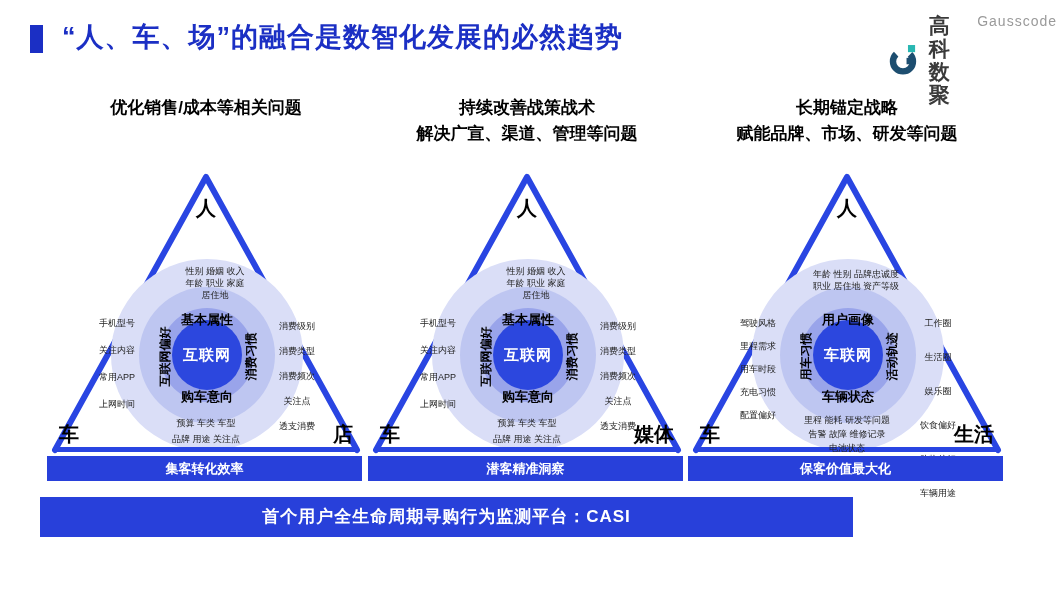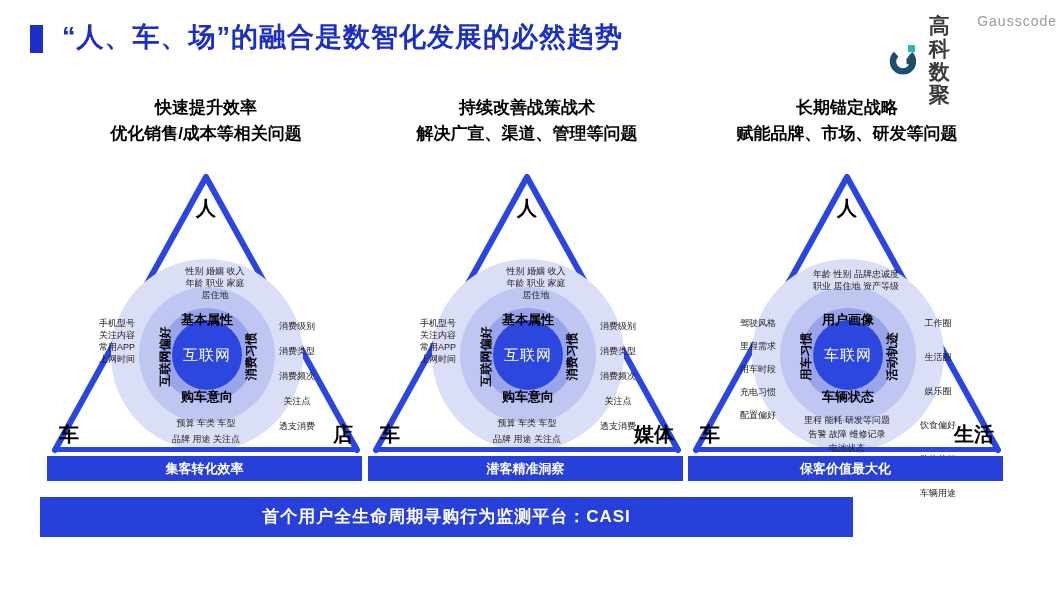--- a/index.html
+++ b/index.html
@@ -29,32 +29,32 @@
   .c-mid{left:94px;top:192px;width:136px;height:136px;background:#BEC6F1;}
   .c-inner{left:115px;top:213px;width:94px;height:94px;background:#99A4EA;}
   .c-core{left:127px;top:225px;width:70px;height:70px;background:#2C47DE;}
 
   .corner{position:absolute;font-size:20px;font-weight:700;color:#000;white-space:nowrap;}
   .corner-top{left:0;width:322px;text-align:center;top:100px;}
   .corner-left{left:14px;top:326px;}
   .corner-right{right:14px;top:326px;text-align:right;}
 
   .center-label{position:absolute;left:117px;top:251px;width:90px;text-align:center;
-                font-size:15px;font-weight:400;color:#fff;letter-spacing:1px;}
+                font-size:15px;font-weight:700;color:#fff;letter-spacing:1px;}
   .ring-label{position:absolute;font-size:13px;font-weight:700;color:#000;white-space:nowrap;}
   .ring-top{left:62px;width:200px;text-align:center;top:216px;}
   .ring-bottom{left:62px;width:200px;text-align:center;top:293px;}
   .ring-left{left:30px;top:253px;width:90px;text-align:center;font-size:12px;transform:rotate(-90deg);}
   .ring-right{left:202px;top:253px;width:90px;text-align:center;font-size:12px;transform:rotate(-90deg);}
   .ring-left{left:75px;} .ring-right{left:161px;}
 
   .scat-col{position:absolute;display:flex;flex-direction:column;align-items:center;}
   .scat{font-size:9px;line-height:12px;color:#222;white-space:nowrap;}
   .scat-top{left:70px;top:170px;width:200px;}
-  .scat-left{left:26px;top:222px;width:92px;gap:0;}
+  .scat-left{left:26px;top:222px;width:92px;gap:15px;}
   .scat-right{left:202px;top:225px;width:100px;gap:13px;}
   .scat-bottom{left:61px;top:322px;width:200px;gap:4px;}
   .type-b .scat-top{top:173px;}
   .type-b .scat-left{gap:11px;}
   .type-b .scat-right{gap:22px;top:222px;}
   .type-b .scat-bottom{top:319px;gap:2px;}
 
   .kpi-bar{position:absolute;left:2px;right:5px;top:361px;height:25px;background:#2840DA;
            color:#fff;font-size:13px;font-weight:700;text-align:center;line-height:25px;}
 
@@ -77,21 +77,20 @@
       <rect x="26" y="21" width="10" height="9" fill="#1D4E70"></rect>
     </svg>
     <div class="logo-text">
       <span class="logo-cn">高科数聚</span>
       <span class="logo-en">Gausscode</span>
     </div>
   </div>
 
   <section class="panel panel-1 type-a">
     <div class="hdr">
-      <div>快速提升效率</div>
       <div>优化销售/成本等相关问题</div>
     </div>
     <svg class="tri" viewBox="0 0 322 282">
       <polyline points="10,277 161,4 312,277"></polyline>
     </svg>
     <div class="circle c-outer"></div>
     <div class="circle c-mid"></div>
     <div class="circle c-inner"></div>
     <div class="circle c-core"></div>
     <div class="base-line"></div>

